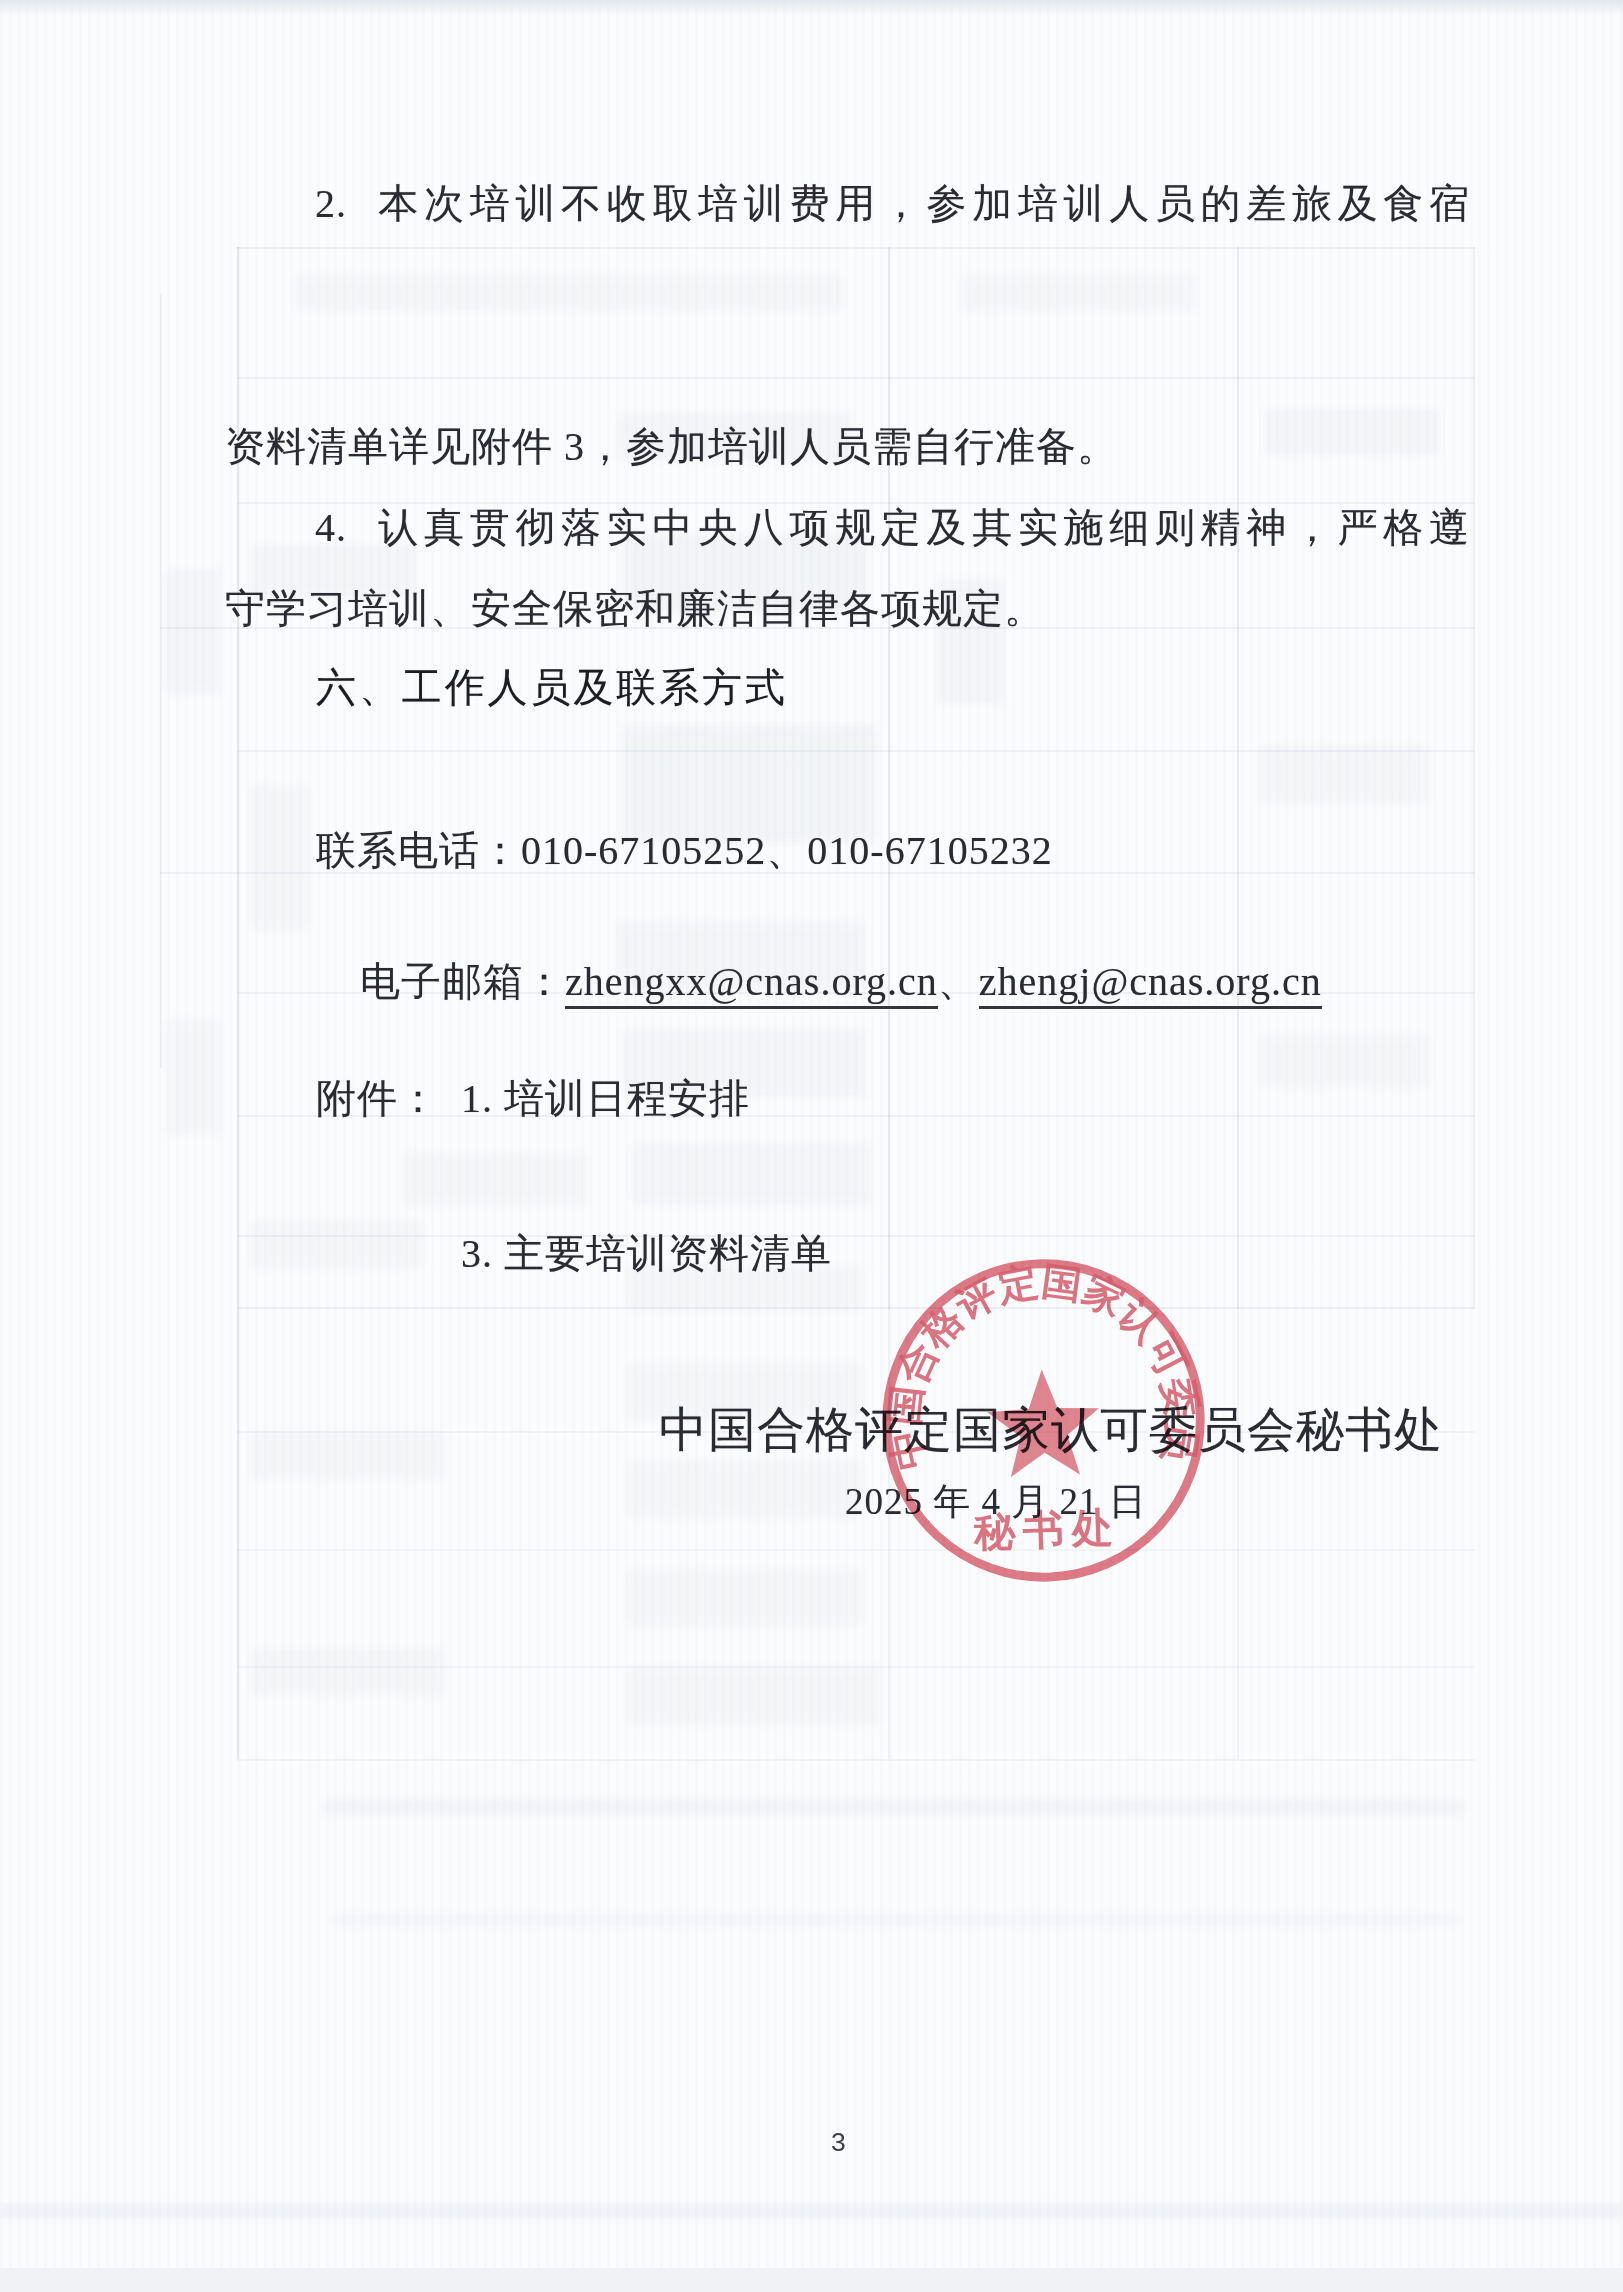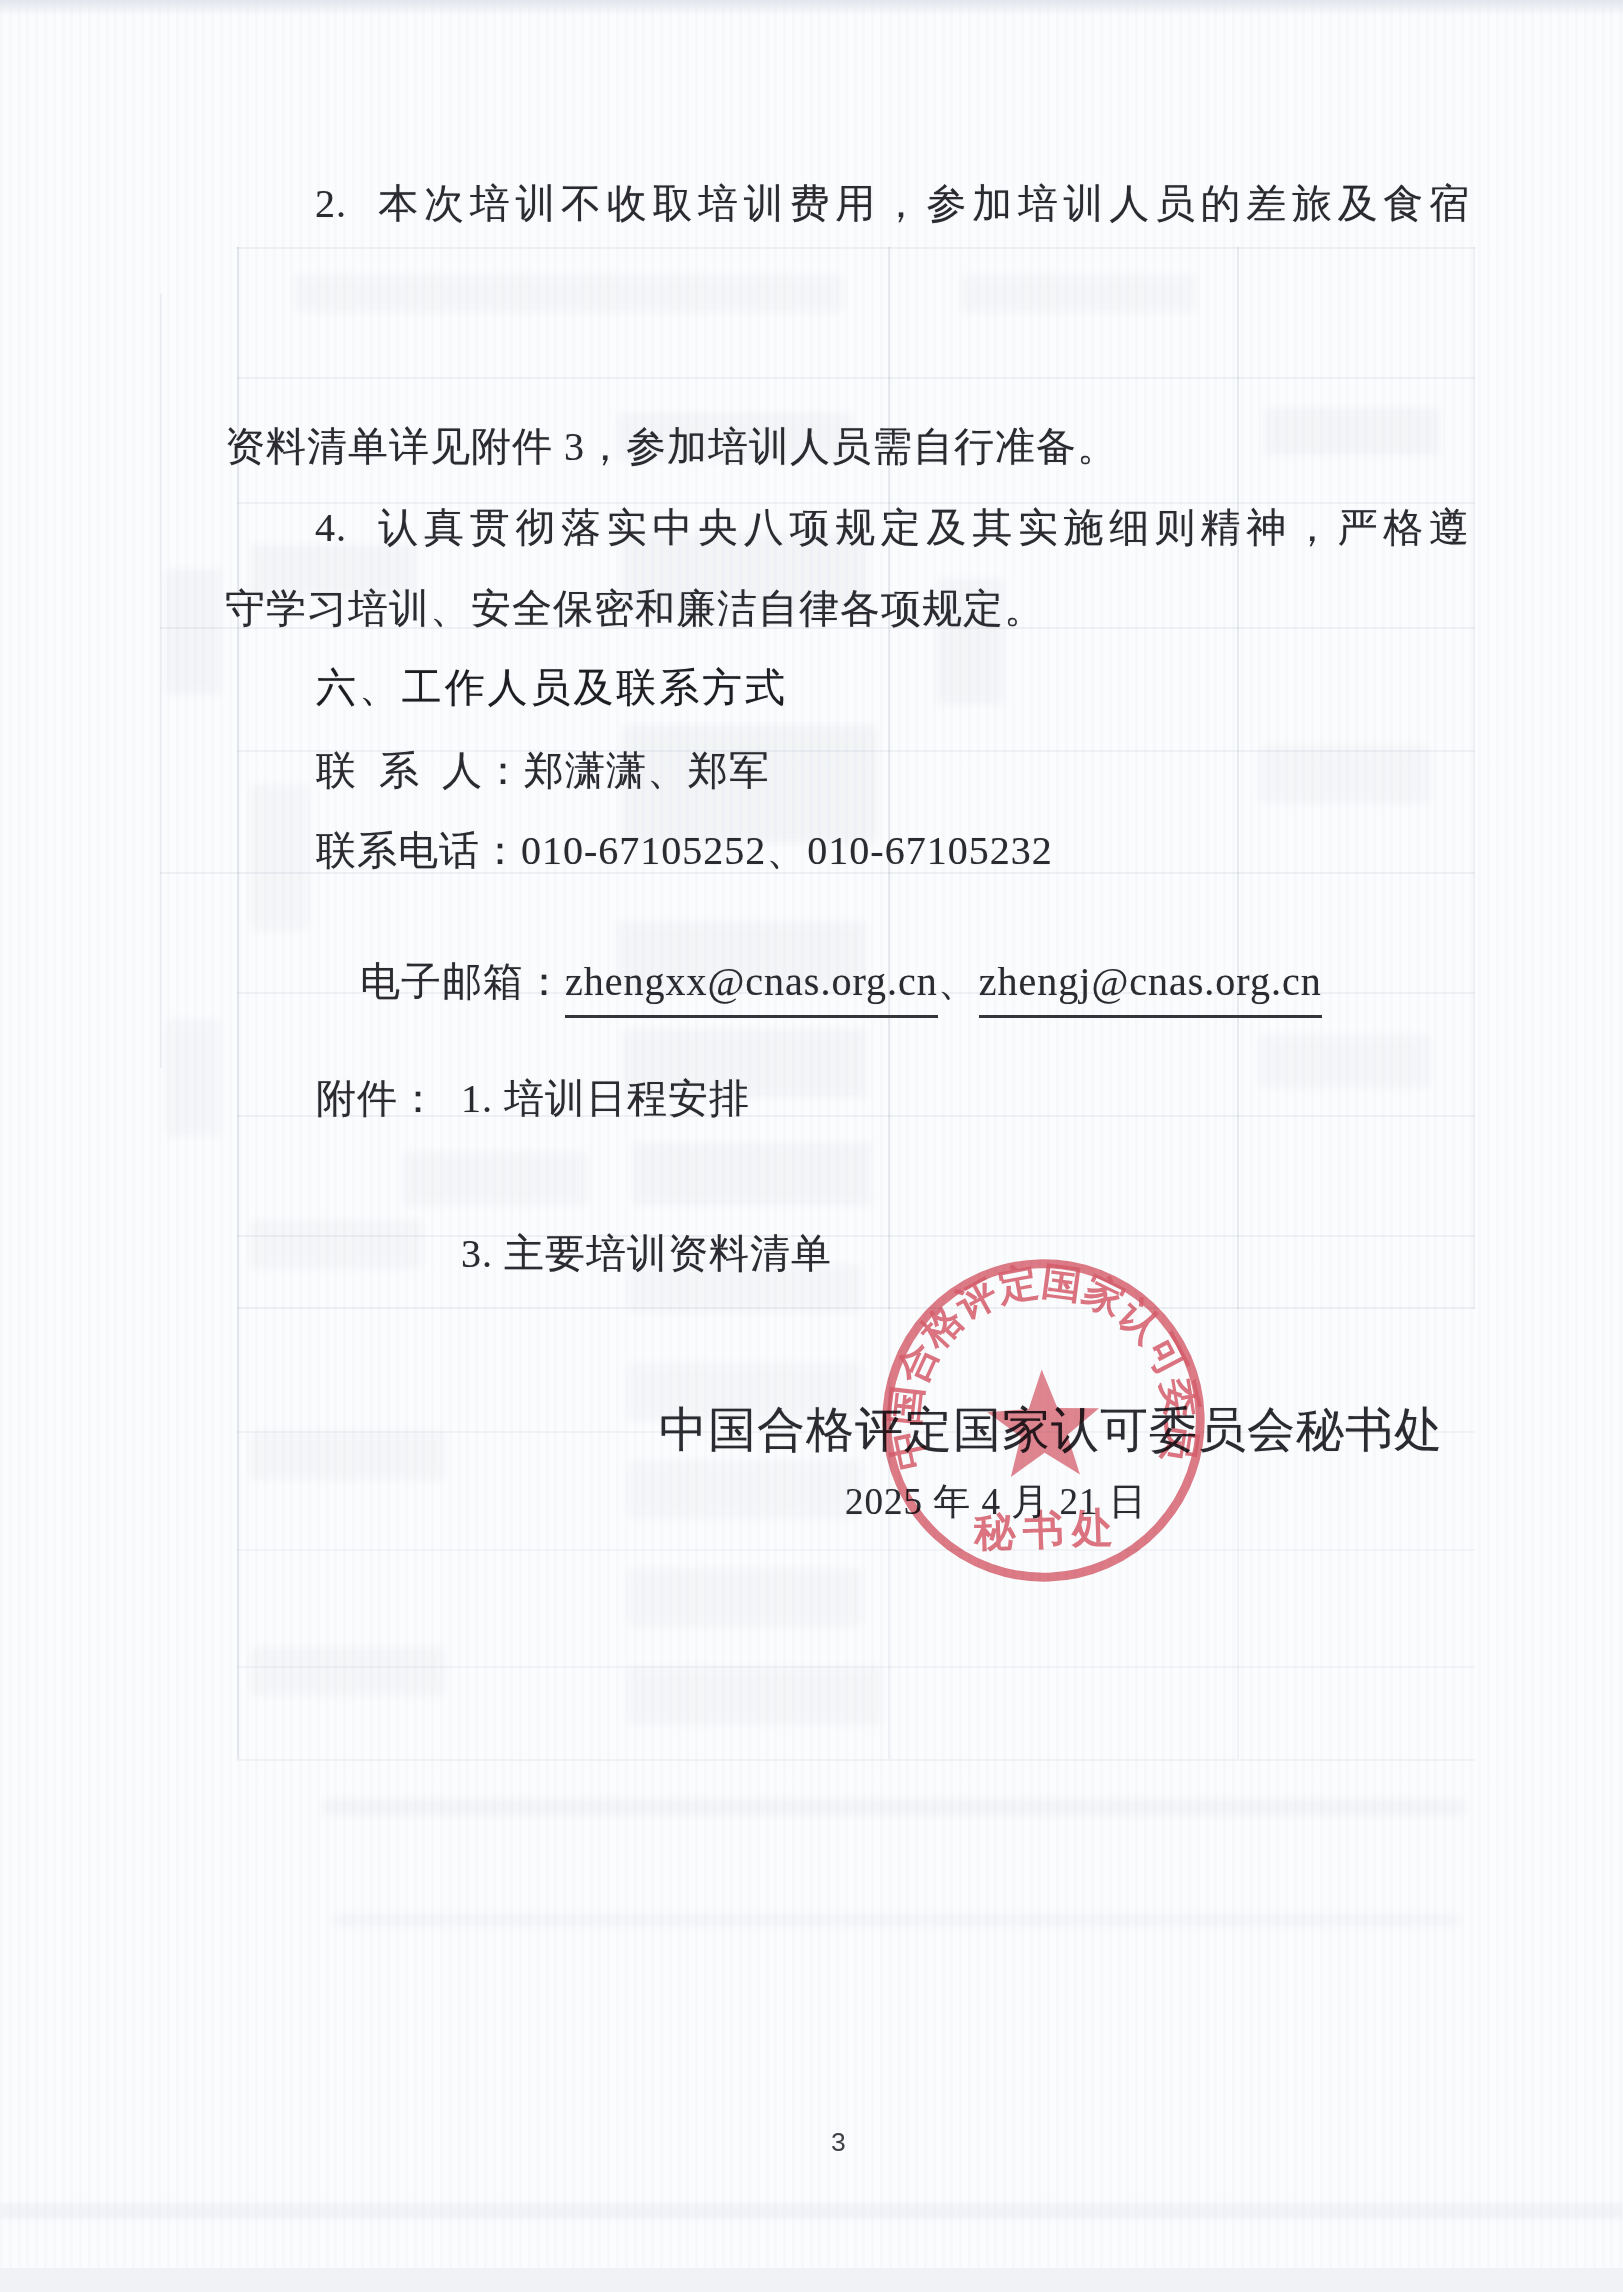--- a/index.html
+++ b/index.html
@@ -57,21 +57,21 @@
     font-family:"Liberation Sans","DejaVu Sans",sans-serif;
     font-weight:400;
     left:316px;width:auto;
     letter-spacing:2.9px;
     color:#1d1d22;
   }
   .at322{left:316px;width:auto;}
   .at470{left:461px;width:auto;}
   .email-u{
     border-bottom:3.9px solid #35363c;
-    padding-bottom:11px;
+    padding-bottom:2px;
   }
   .sig{
     position:absolute;left:659px;top:1398px;
     font-size:48px;letter-spacing:1px;
     color:#2a2a30;text-shadow:0 0 1px rgba(42,42,48,0.35);
     white-space:pre;
   }
   .sig-date{
     position:absolute;left:845px;top:1477px;
     font-size:37px;letter-spacing:1px;
@@ -160,21 +160,20 @@
   <div class="scan-mid"></div>
   <div class="scan-bottom"></div>
 
   <div class="tl indent stretch" style="top:179px">2.  本次培训不收取培训费用，参加培训人员的差旅及食宿</div>
   <div class="tl" style="top:422px">资料清单详见附件 3，参加培训人员需自行准备。</div>
   <div class="tl indent stretch" style="top:503px">4.  认真贯彻落实中央八项规定及其实施细则精神，严格遵</div>
   <div class="tl" style="top:584px">守学习培训、安全保密和廉洁自律各项规定。</div>
 
   <div class="tl heading" style="top:663px">六、工作人员及联系方式</div>
 
-  <div class="tl at322" style="top:746px">联  系  人：郑潇潇、郑军</div>
   <div class="tl at322" style="top:826px">联系电话：010-67105252、010-67105232</div>
   <div class="tl at322" style="top:908px">
     <span>电子邮箱：</span><span class="email-u">zhengxx@cnas.org.cn</span><span>、</span><span class="email-u">zhengj@cnas.org.cn</span>
   </div>
 
   <div class="tl at322" style="top:1074px">附件：</div>
   <div class="tl at470" style="top:1074px">1. 培训日程安排</div>
   <div class="tl at470" style="top:1229px">3. 主要培训资料清单</div>
 
   <div class="sig">中国合格评定国家认可委员会秘书处</div>

